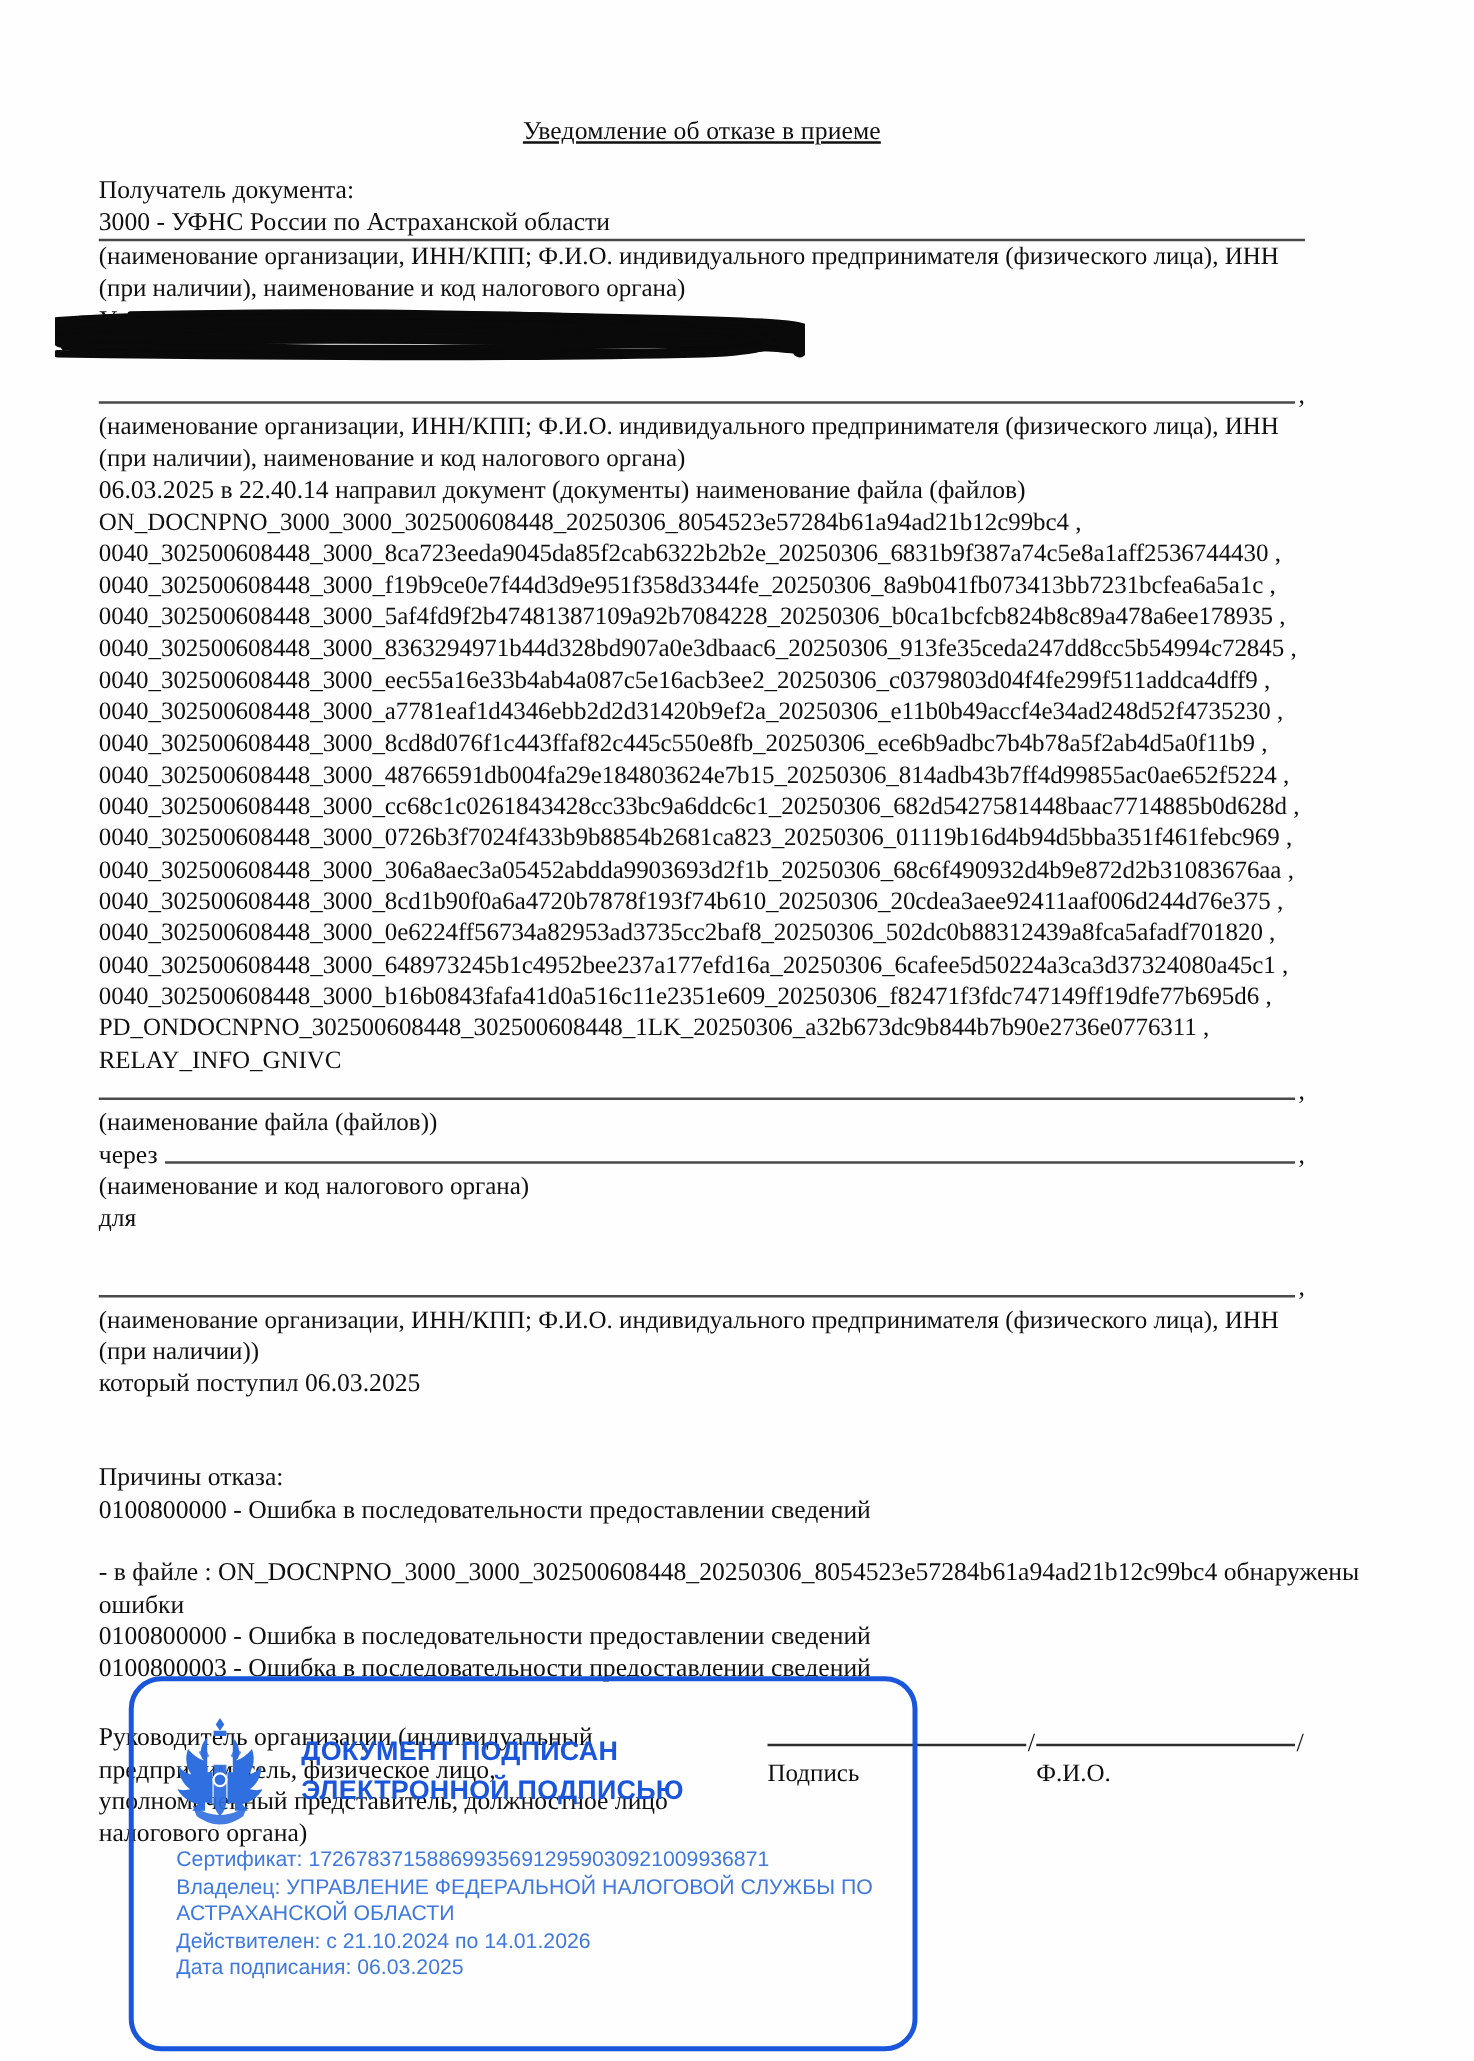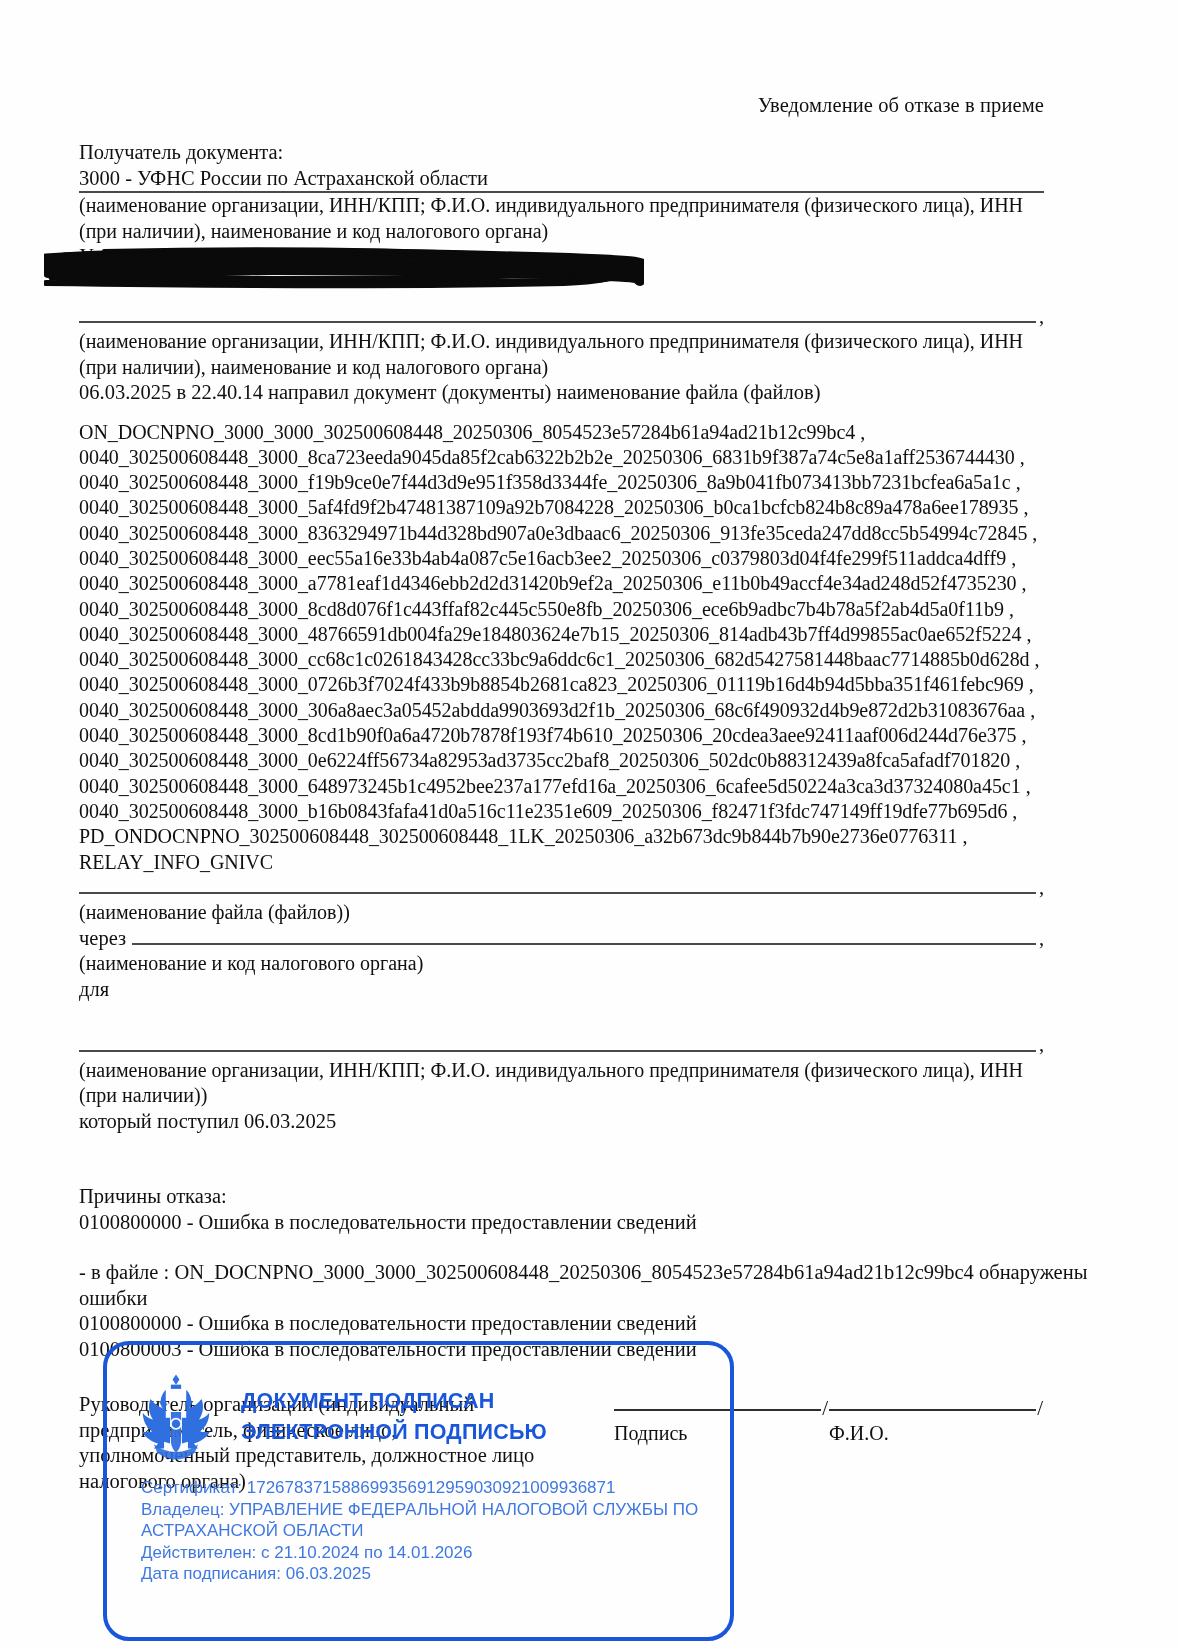--- a/index.html
+++ b/index.html
@@ -25,25 +25,26 @@
   }
 
   .doc {
     position: absolute;
     left: 79px;
     top: 92px;
     width: 965px;
   }
 
   .title {
-    text-align: right;
+    text-align: center;
     font-size: 20.5px;
     line-height: 26px;
     margin-bottom: 22px;
     letter-spacing: 0.1px;
+    text-decoration: underline;
   }
 
   .line {
     font-size: 20.5px;
     line-height: 25.5px;
     white-space: nowrap;
   }
 
   .caption {
     text-align: left;
@@ -77,21 +78,21 @@
   }
   .rule-row .comma {
     font-size: 20.5px;
     line-height: 25.5px;
     padding-left: 3px;
   }
 
   .recipient-block .rule { margin-top: 0; }
 
   .files {
-    margin-top: 14px;
+    margin-top: 0;
   }
   .files .fline {
     font-size: 20px;
     line-height: 25.3px;
     white-space: nowrap;
     letter-spacing: -0.05px;
   }
   .files .fline .comma { letter-spacing: 0; }
   .gap-md { height: 25px; }
 

